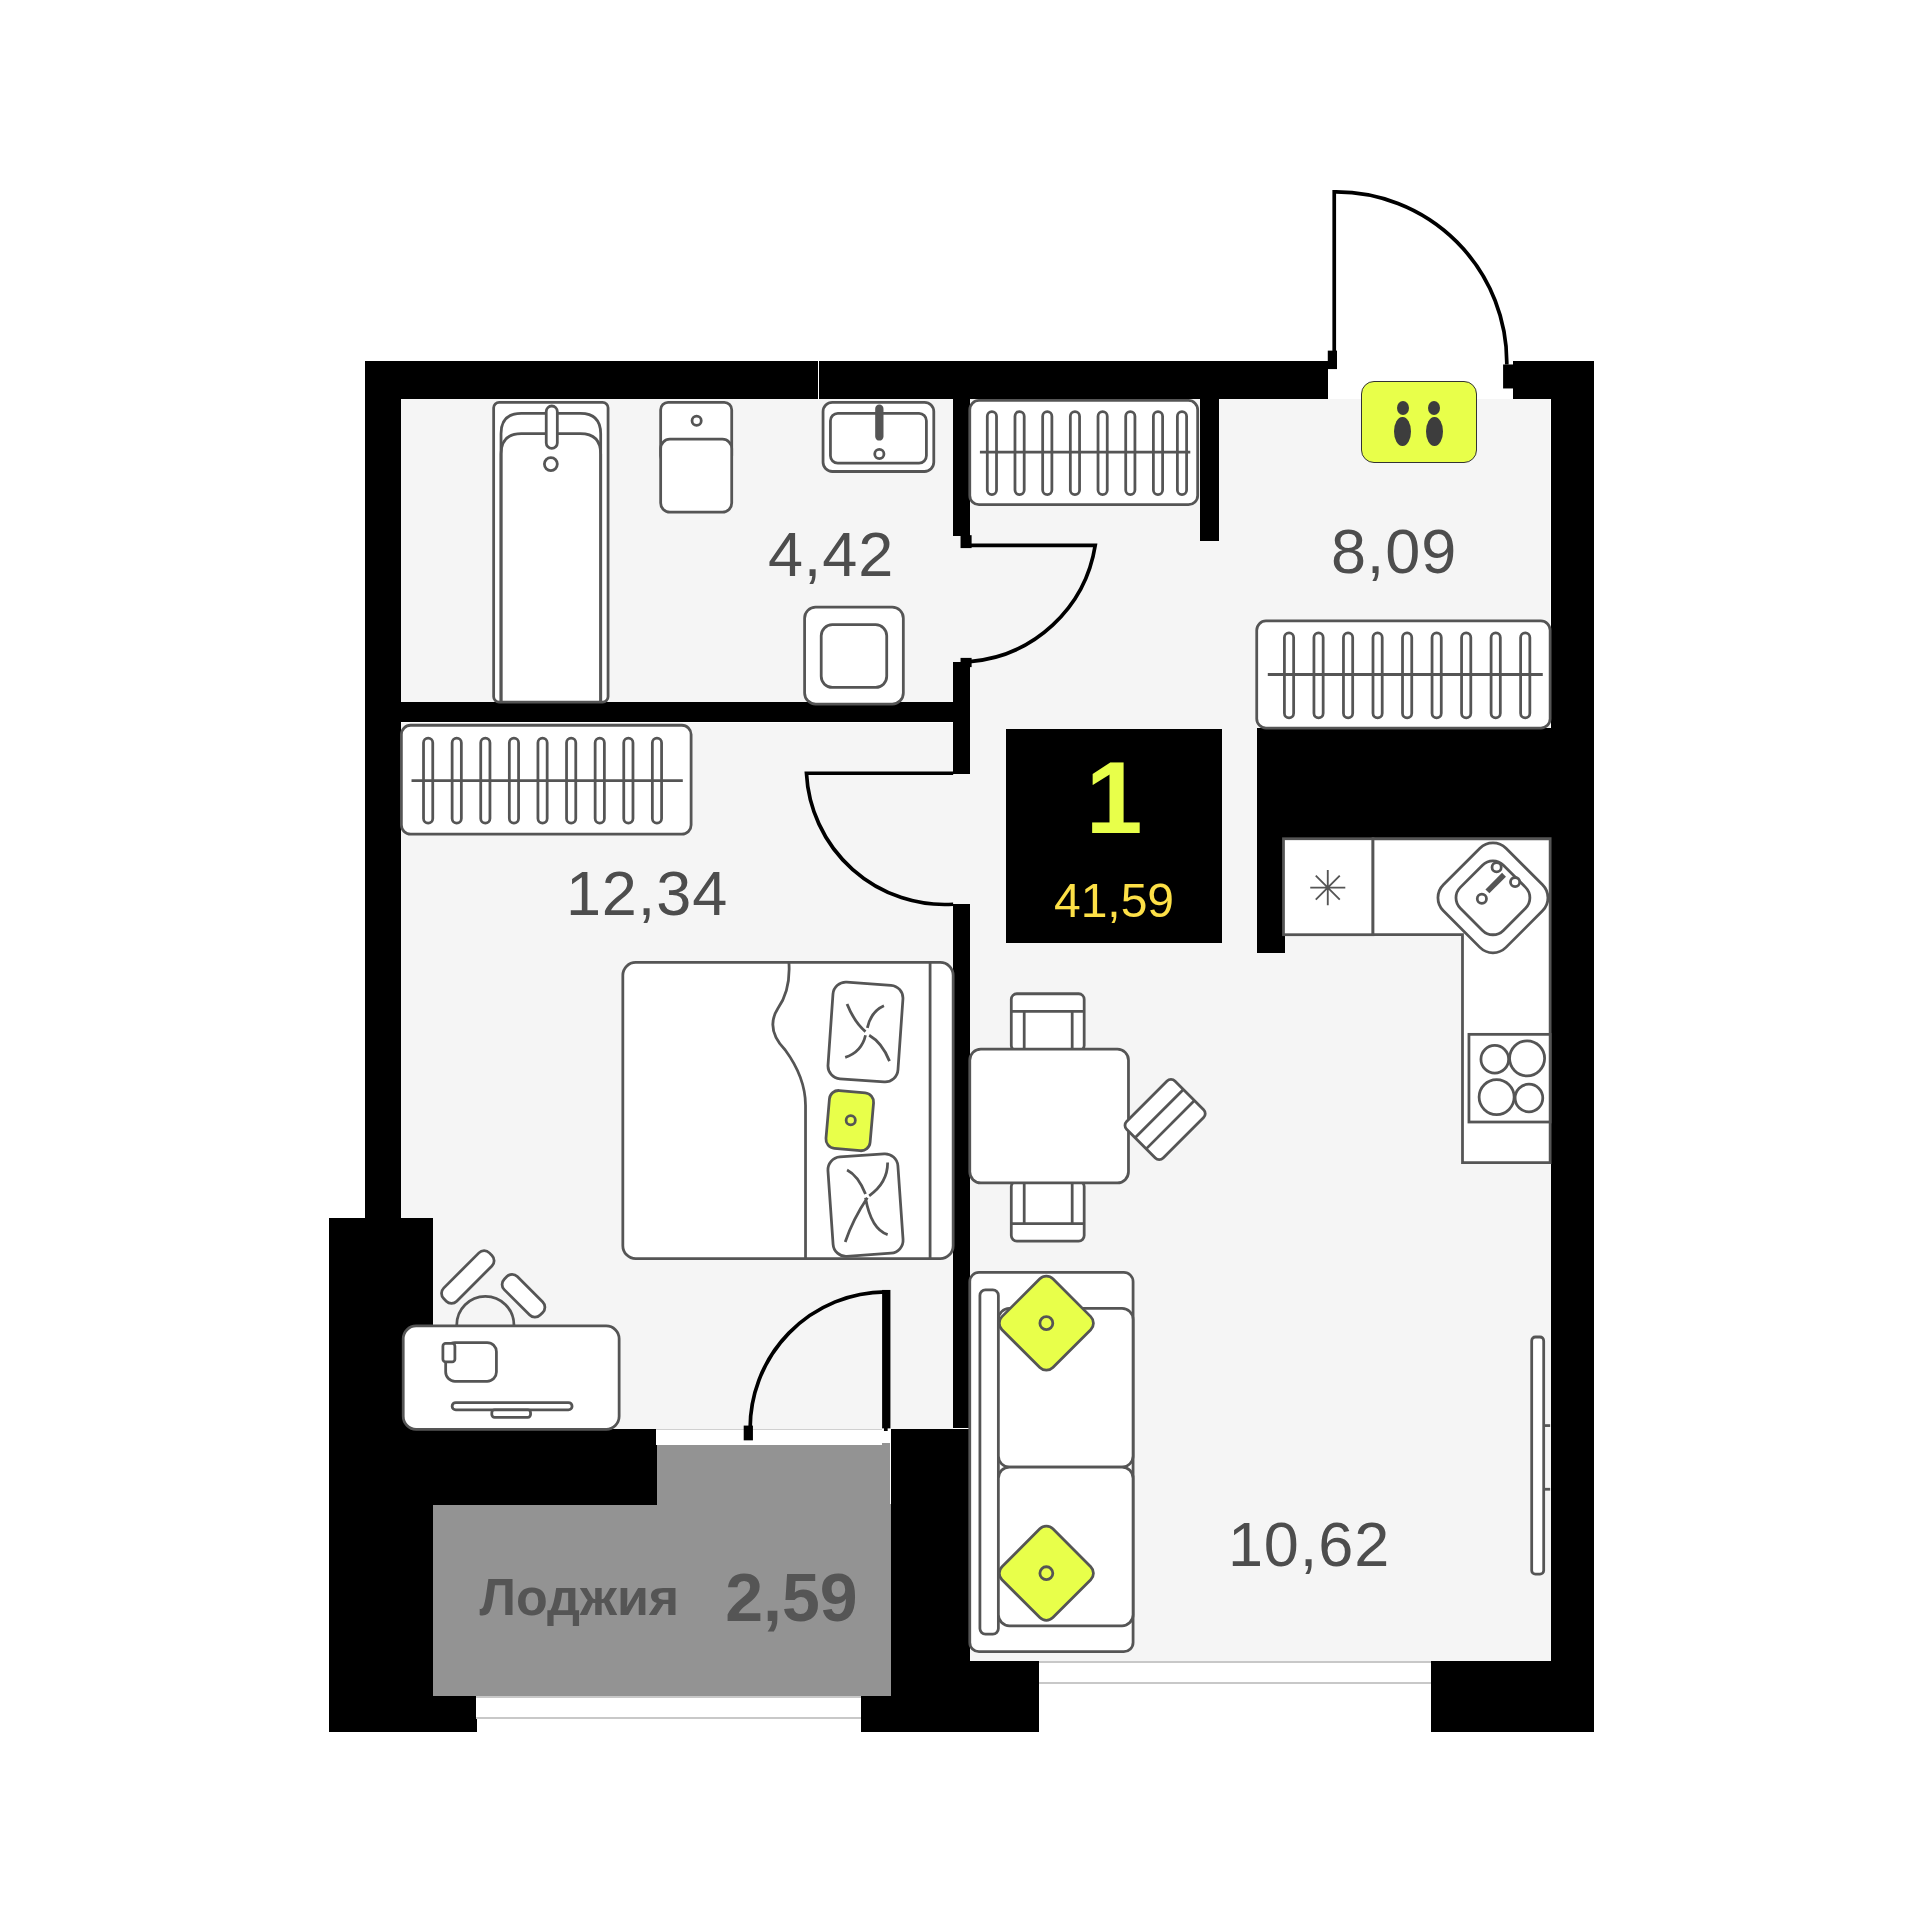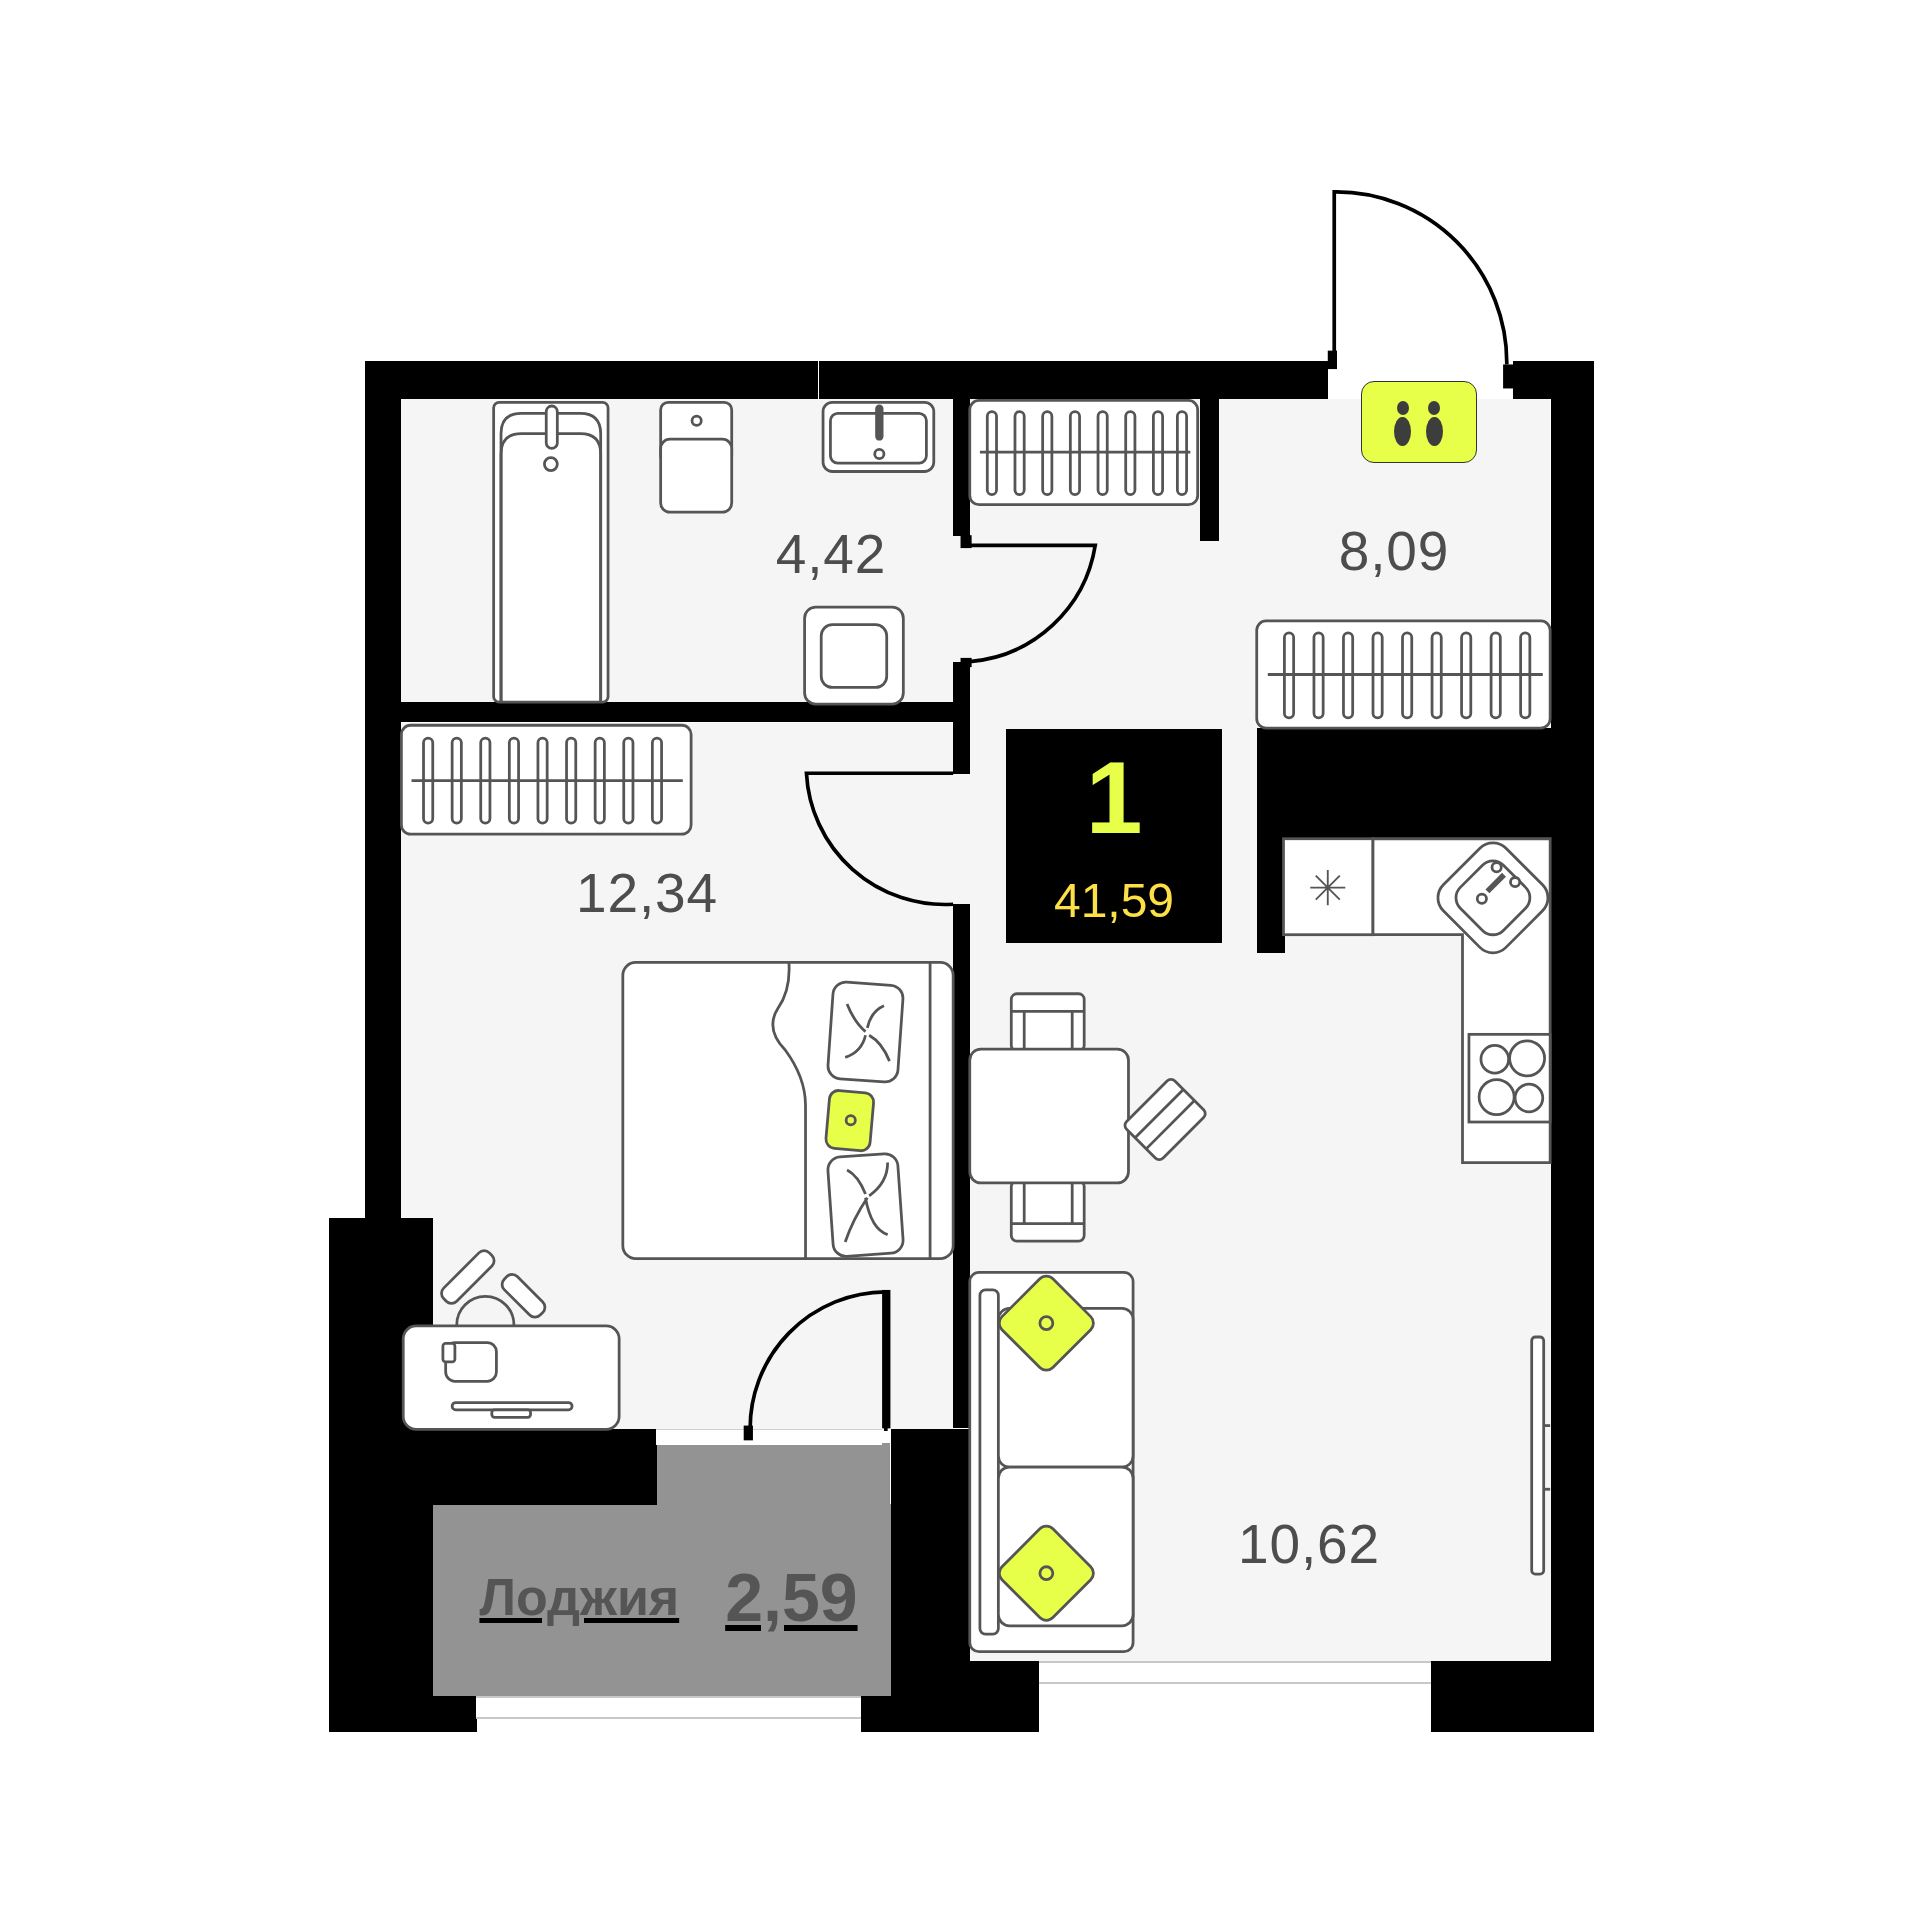--- a/index.html
+++ b/index.html
@@ -1,20 +1,20 @@
 <!DOCTYPE html>
 <html style="font-size:14.8px"><head>
 <meta charset="utf-8">
 <style>
   html,body{margin:0;padding:0;background:#fff;}
   #canvas{position:relative;width:1922px;height:1922px;background:#ffffff;overflow:hidden;font-family:"Liberation Sans","DejaVu Sans",sans-serif;}
   .abs{position:absolute;}
   .floor{background:#f5f5f5;}
   .wall{background:#000;}
-  .lbl{position:absolute;color:#4d4d4d;font-weight:400;font-size:55px;letter-spacing:0.9px;white-space:nowrap;transform:translate(-50%,-50%);}
+  .lbl{position:absolute;color:#4d4d4d;font-weight:400;font-size:63px;letter-spacing:0.9px;white-space:nowrap;transform:translate(-50%,-50%);}
   svg{position:absolute;left:0;top:0;}
   .badge{position:absolute;background:#000;display:flex;flex-direction:column;align-items:center;justify-content:center;}
   .badge .rooms{font-size:102px;font-weight:700;line-height:1;}
   .badge .area{color:#fde047;font-size:48px;line-height:1;margin-top:28px;}
 </style>
 </head>
 <body>
 
 <div id="canvas">
 
@@ -235,21 +235,21 @@
     <div class="abs" style="left:32px;top:35px;width:16.6px;height:29px;background:#3d3d3d;border-radius:50%;"></div>
     <div class="abs" style="left:66px;top:19.4px;width:12px;height:14px;background:#3d3d3d;border-radius:50%;"></div>
     <div class="abs" style="left:64px;top:35px;width:16.6px;height:29px;background:#3d3d3d;border-radius:50%;"></div>
   </div>
 
   <div class="lbl" style="left:831px;top:554px;">4,42</div>
   <div class="lbl" style="left:1394px;top:551px;">8,09</div>
   <div class="lbl" style="left:647px;top:893px;">12,34</div>
   <div class="lbl" style="left:1309px;top:1544px;">10,62</div>
 
-  <div class="abs" style="left:433px;top:1569px;width:471px;height:55px;display:flex;justify-content:center;gap:46px;align-items:center;text-decoration:underline;">
+  <div class="abs" style="left:433px;top:1569px;width:471px;height:55px;display:flex;justify-content:center;gap:46px;align-items:center;">
     <span style="color:#555;font-size:52px;font-weight:700;">Лоджия</span>
     <span style="color:#555;font-size:68px;font-weight:700;">2,59</span>
   </div>
 
   <div class="badge" style="left:1006px;top:729px;width:216px;height:214px;">
     <span class="rooms" style="color:#e8ff4a;">1</span>
     <span class="area">41,59</span>
   </div>
 </div>
 

